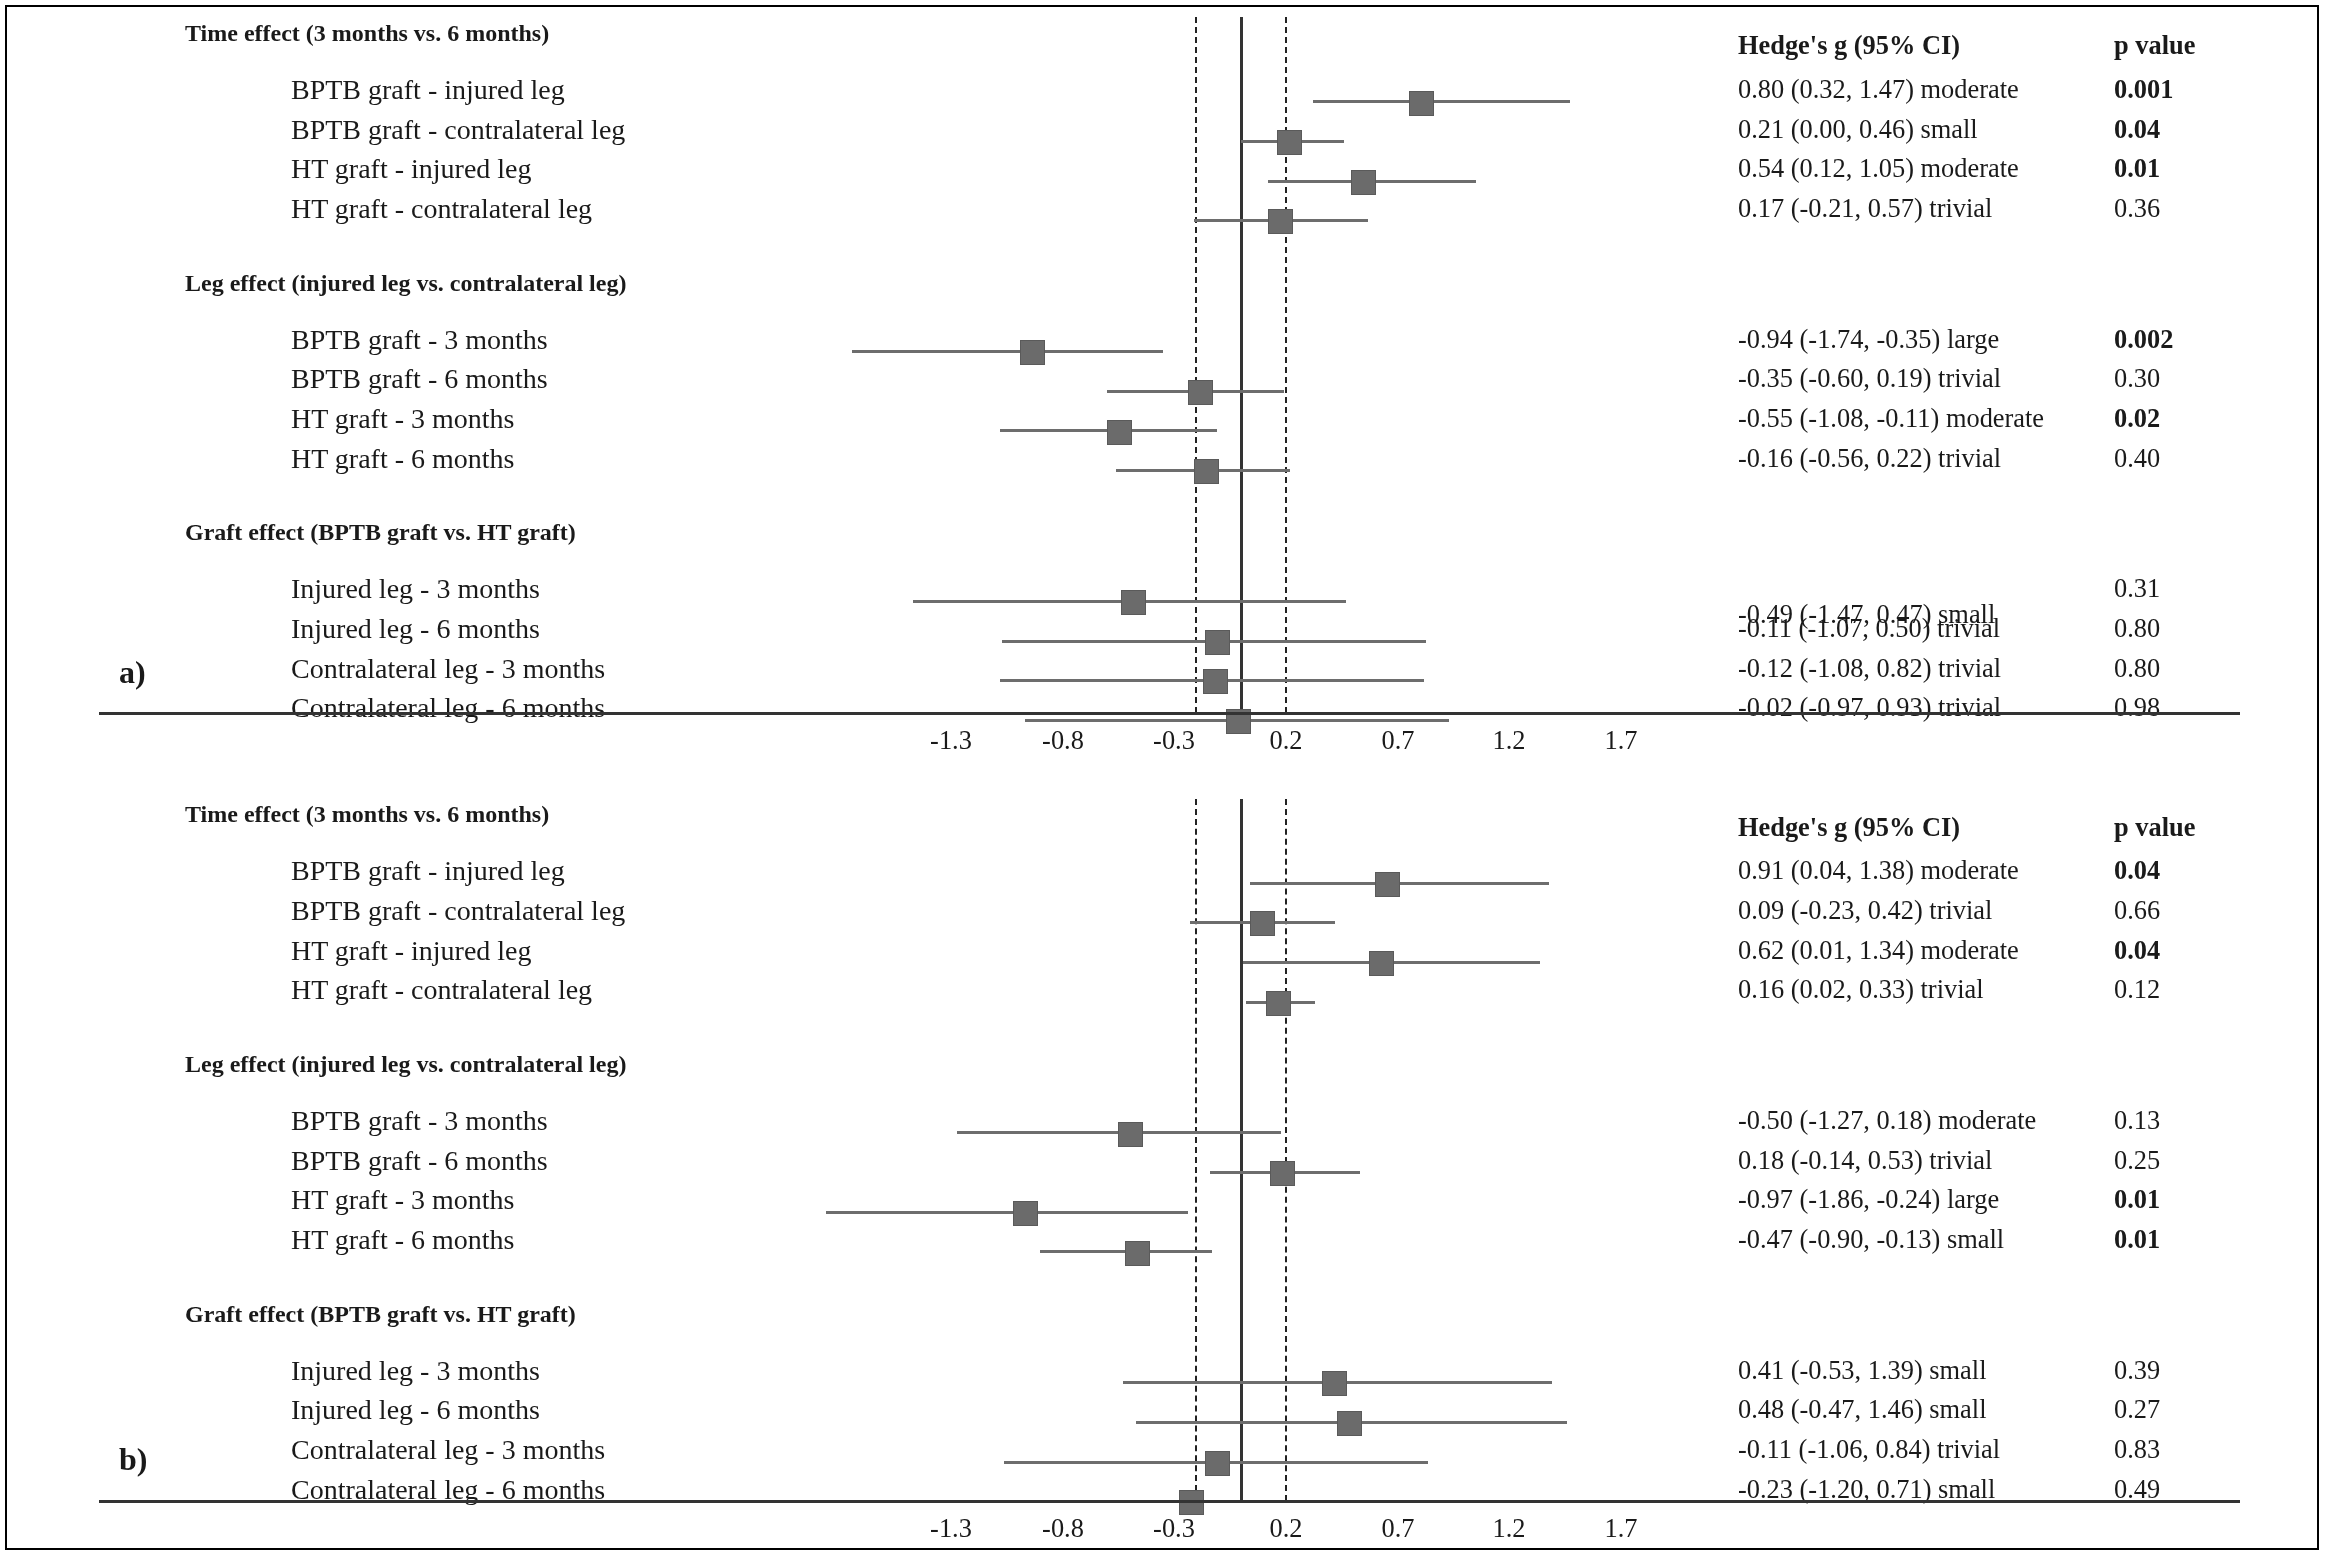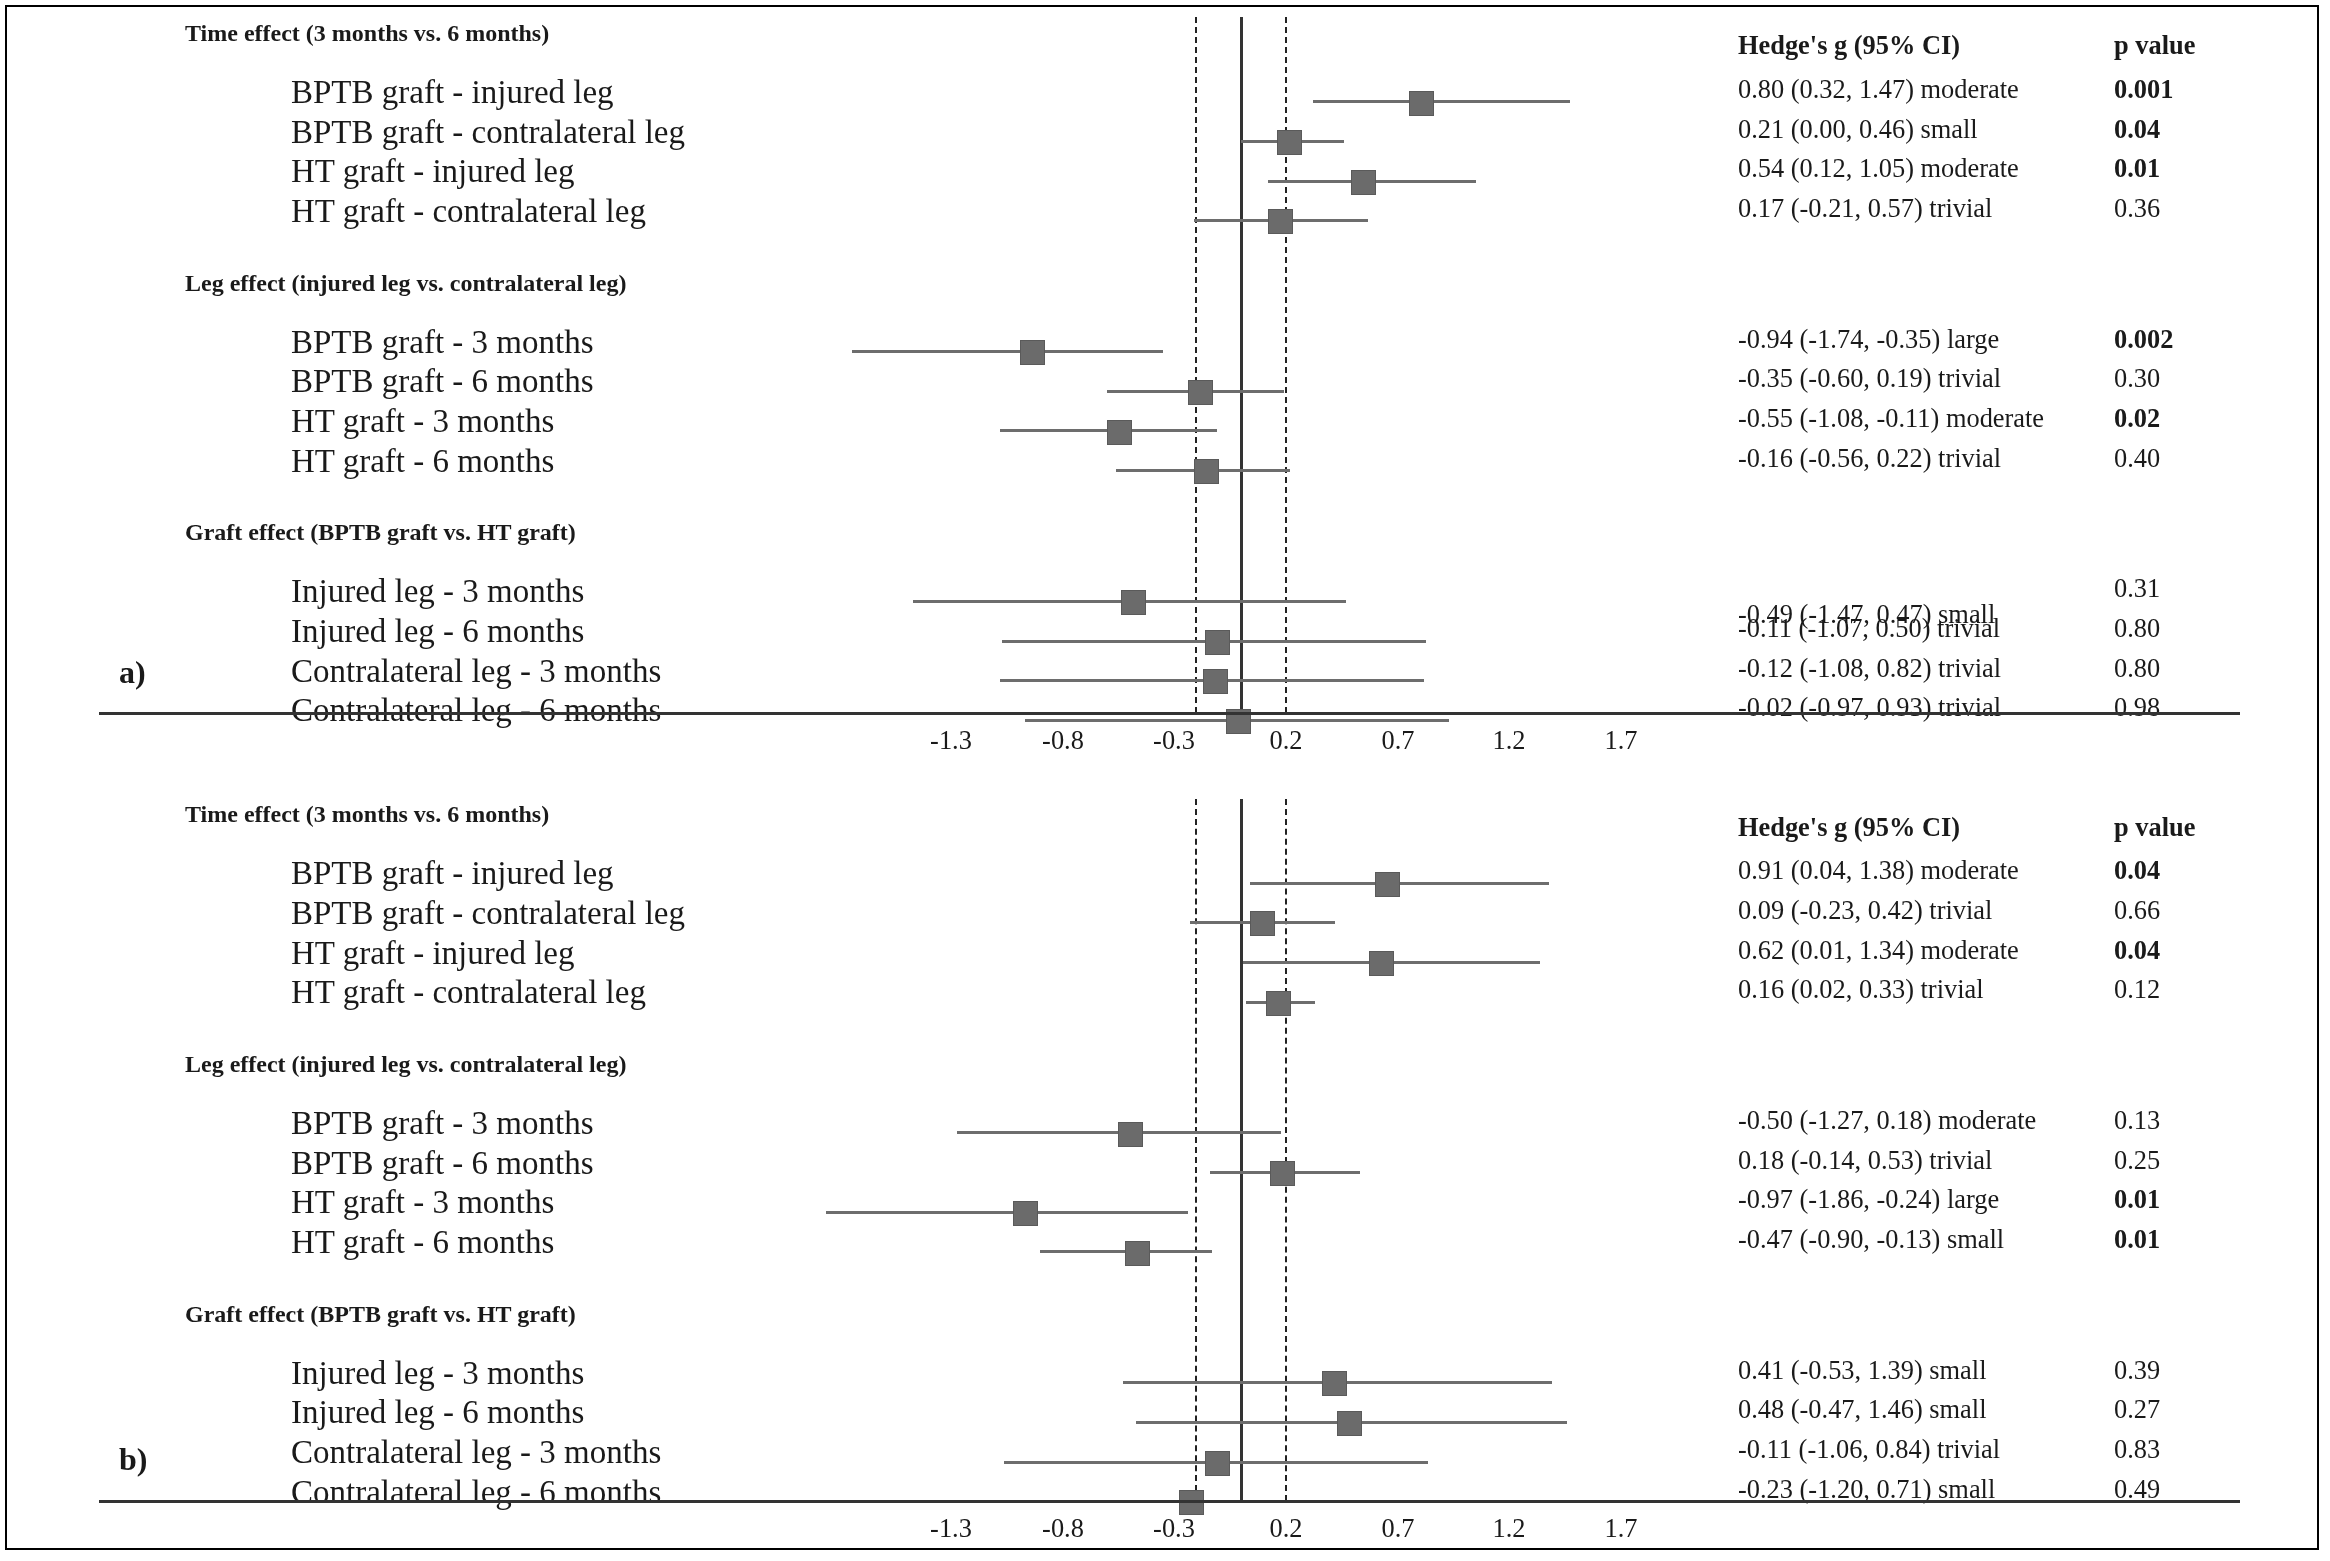--- a/index.html
+++ b/index.html
@@ -2,21 +2,21 @@
 <html style="font-size:10.6px"><head>
 <meta charset="utf-8">
 <style>
   html,body{margin:0;padding:0;background:#ffffff;}
   body{font-family:"Liberation Serif", serif;color:#1a1a1a;}
   #page{position:relative;width:2330px;height:1561px;background:#ffffff;overflow:hidden;}
   .panel{position:absolute;left:0;width:2330px;}
   .panel-inner{position:relative;width:100%;height:100%;}
 
   .hdr-group{position:absolute;font-weight:bold;font-size:24px;white-space:nowrap;}
-  .row-label{position:absolute;font-size:33px;white-space:nowrap;}
+  .row-label{position:absolute;font-size:28px;white-space:nowrap;}
   .col-head{position:absolute;font-weight:bold;font-size:26.4px;white-space:nowrap;}
   .est-text{position:absolute;font-size:26.4px;white-space:nowrap;}
   .p-text{position:absolute;font-size:26.4px;white-space:nowrap;}
   .p-bold{font-weight:bold;}
   .panel-letter{position:absolute;font-weight:bold;font-size:32px;}
 
   .axis-line{position:absolute;height:2.6px;background:#333;}
   .tick-label{position:absolute;font-size:26.4px;text-align:center;transform:translateX(-50%);}
 
   .zero-line{position:absolute;width:2.6px;background:#333;}

